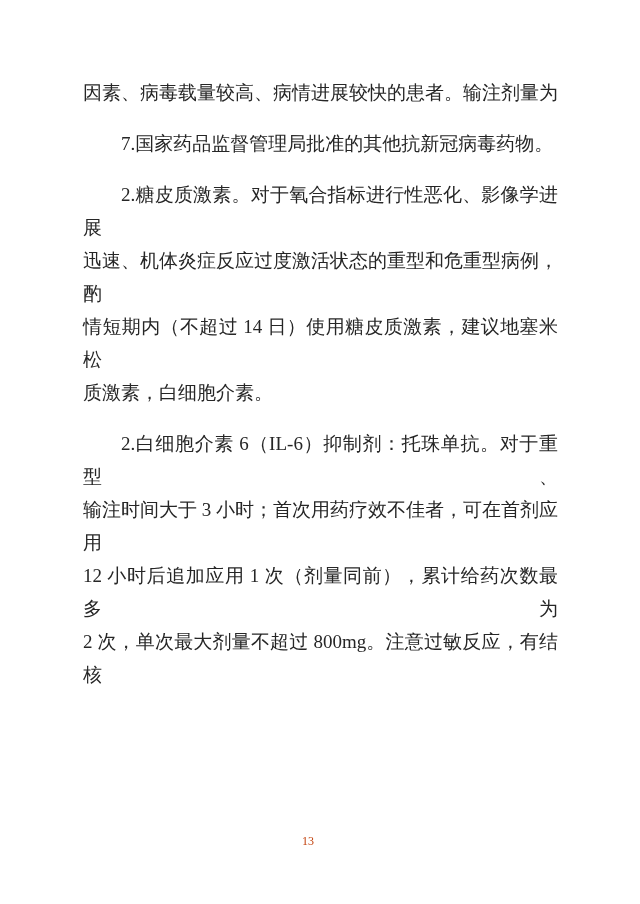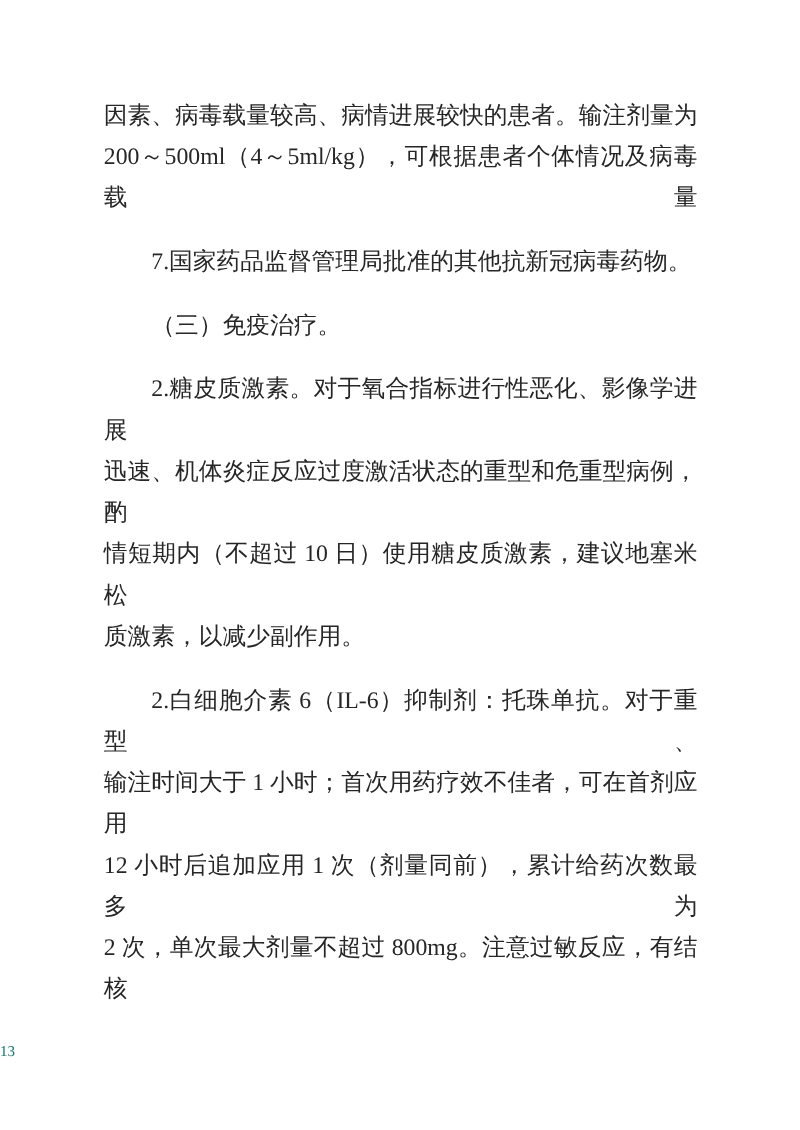--- a/index.html
+++ b/index.html
@@ -37,37 +37,36 @@
   }
   .ln.ind {
     text-indent: 2em;
     margin-top: 18px;
   }
   .page-number {
     position: absolute;
     left: 0;
     right: 0;
     top: 834px;
+    text-align: center;
     font-size: 12px;
-    color: #0f766e;
+    color: #c2410c;
   }
 </style>
 </head>
 <body>
 
 <div class="page">
   <div class="text-block">
     <div class="ln jst">因素、病毒载量较高、病情进展较快的患者。输注剂量为</div>
-    <div class="ln jst">200～500ml（4～5ml/kg），可根据患者个体情况及病毒载量</div>
     <div class="ln ind">7.国家药品监督管理局批准的其他抗新冠病毒药物。</div>
-    <div class="ln ind">（三）免疫治疗。</div>
     <div class="ln ind jst">2.糖皮质激素。对于氧合指标进行性恶化、影像学进展</div>
     <div class="ln jst">迅速、机体炎症反应过度激活状态的重型和危重型病例，酌</div>
-    <div class="ln jst">情短期内（不超过 10 日）使用糖皮质激素，建议地塞米松</div>
-    <div class="ln">质激素，以减少副作用。</div>
+    <div class="ln jst">情短期内（不超过 14 日）使用糖皮质激素，建议地塞米松</div>
+    <div class="ln">质激素，白细胞介素。</div>
     <div class="ln ind jst">2.白细胞介素 6（IL-6）抑制剂：托珠单抗。对于重型、</div>
-    <div class="ln jst">输注时间大于 1 小时；首次用药疗效不佳者，可在首剂应用</div>
+    <div class="ln jst">输注时间大于 3 小时；首次用药疗效不佳者，可在首剂应用</div>
     <div class="ln jst">12 小时后追加应用 1 次（剂量同前），累计给药次数最多为</div>
     <div class="ln jst">2 次，单次最大剂量不超过 800mg。注意过敏反应，有结核</div>
 
   </div>
   <div class="page-number">13</div>
 </div>
 
 </body></html>

